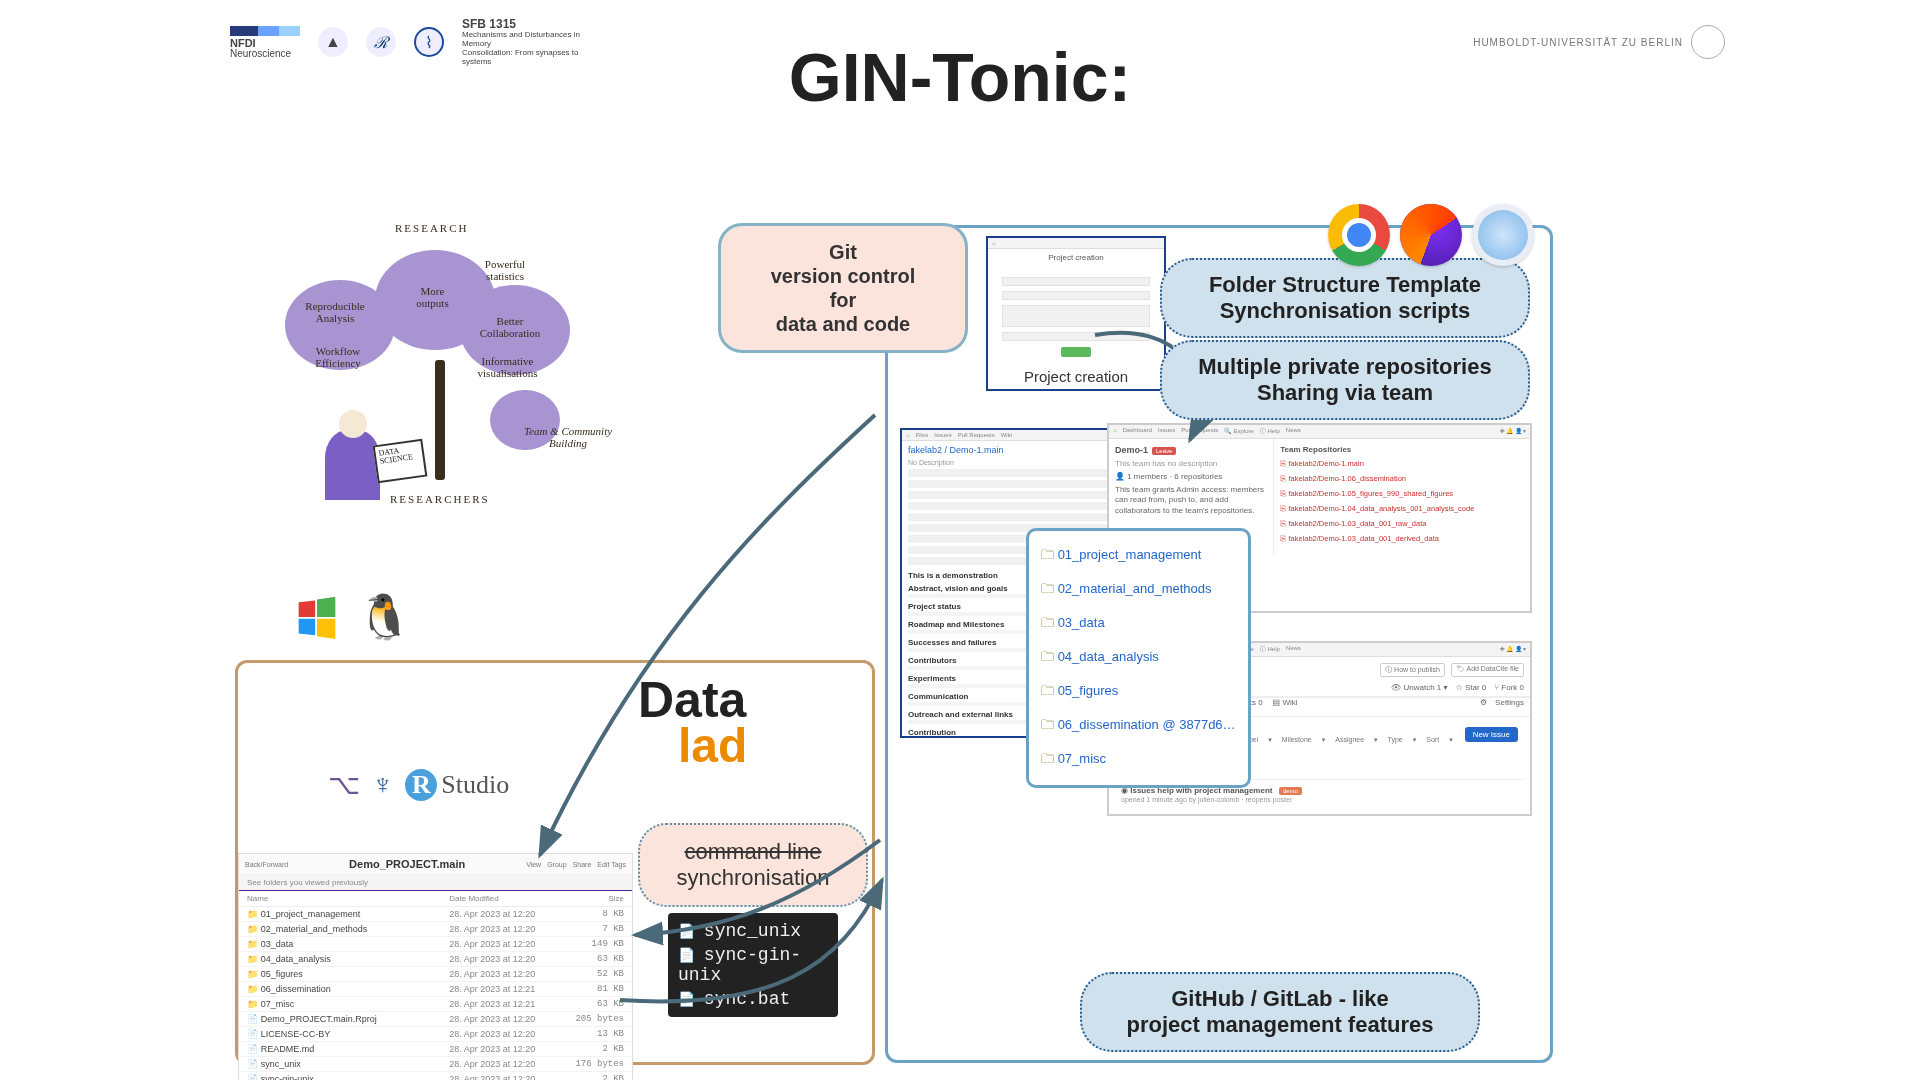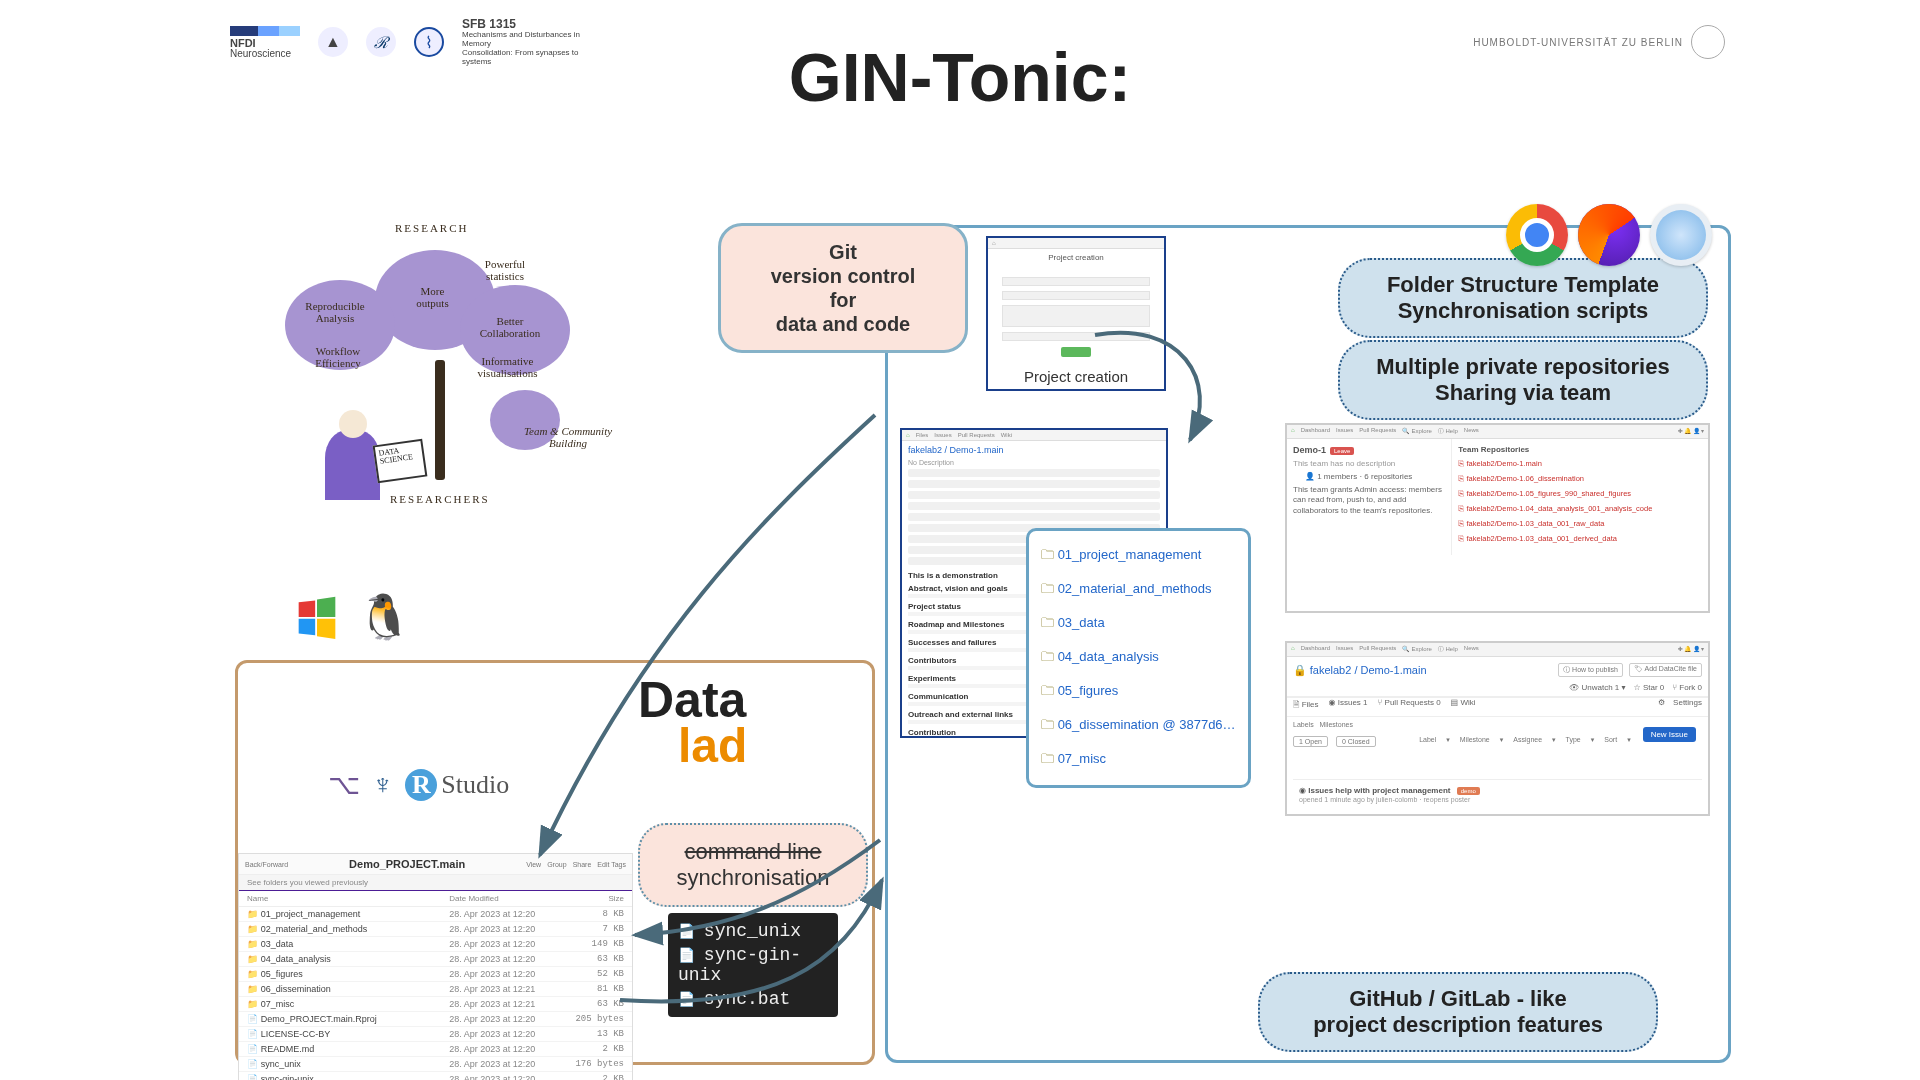--- a/index.html
+++ b/index.html
@@ -61,21 +61,21 @@
   .finder .hdr .path { flex: 1; text-align: center; font-weight: 600; color: #333; font-size: 11px; }
   .finder .sub { padding: 3px 8px; font-size: 8px; color: #888; background: #f5f5f5; border-bottom: 1px solid #4c1d95; }
   .finder .cols { display: flex; font-size: 8px; color: #888; padding: 3px 8px; border-bottom: 1px solid #eee; }
   .finder .cols .n { flex: 2.2; } .finder .cols .d { flex: 1.3; } .finder .cols .s { flex: .6; text-align: right; }
   .finder .row { display: flex; padding: 2px 8px; border-bottom: 1px solid #f3f3f3; }
   .finder .row .n { flex: 2.2; } .finder .row .d { flex: 1.3; color: #888; } .finder .row .s { flex: .6; text-align: right; color: #888; font-family: Liberation Mono, monospace; }
   .finder .row .fld:before { content: "📁 "; }
   .finder .row .fil:before { content: "📄 "; }
 
   
-  .server-box { position: absolute; top: 225px; left: 885px; width: 846px; height: 838px; border: 3px solid #6aa3c4; border-radius: 12px; }
+  .server-box { position: absolute; top: 225px; left: 885px; width: 668px; height: 838px; border: 3px solid #6aa3c4; border-radius: 12px; }
   .browsers { position: absolute; top: -24px; right: 16px; display: flex; gap: 10px; z-index: 3; }
   .browsers .b { width: 62px; height: 62px; border-radius: 50%; box-shadow: 0 1px 3px rgba(0,0,0,.2); }
   .chrome { background: conic-gradient(#e84a3f 0 120deg,#34a853 120deg 240deg,#fbbc05 240deg 360deg); position: relative; }
   .chrome:after { content: ""; position: absolute; inset: 14px; border-radius: 50%; background: #4285f4; border: 5px solid #fff; }
   .firefox { background: radial-gradient(circle at 60% 40%,#7b2ff2,#4a1a9e); position: relative; overflow: hidden; }
   .firefox:after { content: ""; position: absolute; inset: -4px; border-radius: 50%; background: conic-gradient(from 200deg,#ff8a00,#ff3d00 60%,transparent 60%); }
   .safari { background: #e8eef4; position: relative; }
   .safari:after { content: ""; position: absolute; inset: 6px; border-radius: 50%; background: radial-gradient(#cfe5fb,#7db6e8); }
 
   .git-bub { position: absolute; top: -5px; left: -170px; width: 250px; padding: 14px 16px; text-align: center; background: #fbe4dc; border: 3px solid #86b2c8; border-radius: 24px; font-size: 20px; font-weight: 700; color: #333; line-height: 1.2; z-index: 2; }
@@ -320,21 +320,21 @@
   <div class="blue-bub bub-temp">
     <span>Folder Structure Template</span><br>
     <span>Synchronisation scripts</span>
   </div>
   <div class="blue-bub bub-repo">
     <span>Multiple private repositories</span><br>
     <span>Sharing via team</span>
   </div>
   <div class="blue-bub bub-pm">
     <span>GitHub / GitLab - like</span><br>
-    <span>project description features</span>
+    <span>project management features</span>
   </div>
 
   <div class="shot shot-create">
     <div class="bar">
         <span>⌂</span>
       </div>
     <div style="text-align:center;font-size:8px;padding:4px">Project creation</div>
     <div class="form">
         <div class="fld"></div>
         <div class="fld"></div>
@@ -408,21 +408,21 @@
       <span>Pull Requests</span>
       <span>🔍 <span>Explore</span></span>
       <span>ⓘ <span>Help</span></span>
       <span>News</span>
       <span style="margin-left:auto">✚ 🔔 👤▾</span>
     </div>
     <div class="body">
       <div class="left">
         <b style="font-size:9px">Demo-1</b><span class="badge">Leave</span>
         <div style="color:#999;margin:4px 0">This team has no description</div>
-        <div style="color:#666;margin:4px 12px">👤 <span>1 members · 6 repositories</span></div>
+        <div style="color:#666;margin:4px 0">👤 <span>1 members · 6 repositories</span></div>
         <div style="color:#666;line-height:1.3">This team grants Admin access: members can read from, push to, and add collaborators to the team's repositories.</div>
       </div>
       <div class="right">
         <b style="font-size:8px">Team Repositories</b>
         <div id="team-repos">
             <div class="repo-l">fakelab2/Demo-1.main</div>
             <div class="repo-l">fakelab2/Demo-1.06_dissemination</div>
             <div class="repo-l">fakelab2/Demo-1.05_figures_990_shared_figures</div>
             <div class="repo-l">fakelab2/Demo-1.04_data_analysis_001_analysis_code</div>
             <div class="repo-l">fakelab2/Demo-1.03_data_001_raw_data</div>

